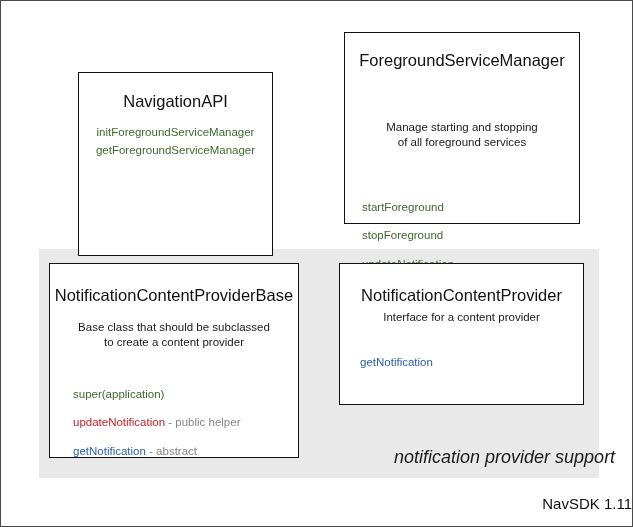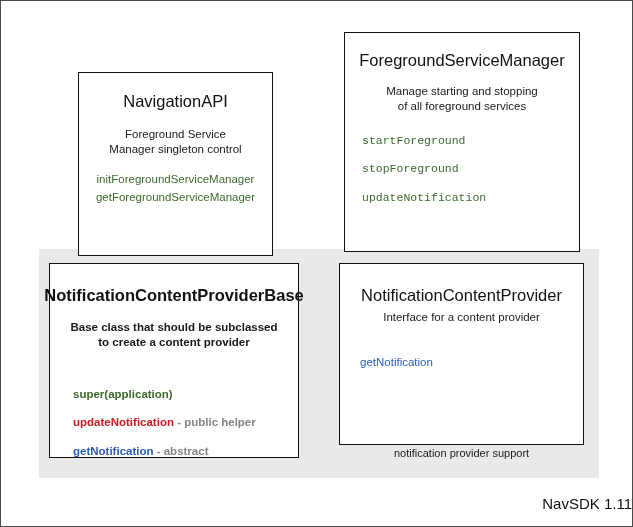--- a/index.html
+++ b/index.html
@@ -20,23 +20,24 @@
   }
 
   
   .group-panel {
     position: absolute;
     background: #e9e9e9;
     box-sizing: border-box;
   }
   .group-label {
     position: absolute;
-    font-size: 11px;
+    font-size: 18px;
     color: #1a1a1a;
     white-space: nowrap;
+    font-style: italic;
   }
 
   
   .class-box {
     position: absolute;
     background: #ffffff;
     border: 1.6px solid #111111;
     box-sizing: border-box;
     display: flex;
     flex-direction: column;
@@ -75,29 +76,29 @@
   .c-green  { color: #3d6b2e; }
   .c-red    { color: #c32026; }
   .c-blue   { color: #2b5fb3; }
 
   
   #box-navigation-api        { left: 77px;  top: 71px;  width: 195px; height: 184px; padding-top: 19px; }
   #box-navigation-api .class-desc   { margin-top: 16px; }
   #box-navigation-api .member-list  { margin-top: 14px; padding-left: 9px; gap: 4px; }
   #box-navigation-api .member       { text-align: center; padding-right: 9px; }
 
-  #box-foreground-service-manager   { left: 343px; top: 31px;  width: 236px; height: 220px; padding-top: 18px; }
+  #box-foreground-service-manager   { left: 343px; top: 31px;  width: 236px; height: 192px; padding-top: 18px; gap: 36px; }
   #box-foreground-service-manager .class-desc  { margin-top: 14px; }
-  #box-foreground-service-manager .member-list { margin-top: 19px; padding-left: 17px; gap: 14px; font-family: Liberation Mono, monospace; }
+  #box-foreground-service-manager .member-list { margin-top: 13px; padding-left: 17px; gap: 14px; }
 
-  #box-notification-content-provider-base { left: 48px; top: 262px; width: 250px; height: 195px; padding-top: 22px; font-weight: bold; }
+  #box-notification-content-provider-base { left: 48px; top: 262px; width: 250px; height: 195px; padding-top: 22px; }
   #box-notification-content-provider-base .class-desc  { margin-top: 15px; text-align: center; }
   #box-notification-content-provider-base .member-list { margin-top: 36px; padding-left: 23px; gap: 14px; }
 
-  #box-notification-content-provider { left: 338px; top: 262px; width: 245px; height: 182px; padding-top: 22px; }
+  #box-notification-content-provider { left: 338px; top: 262px; width: 245px; height: 142px; padding-top: 22px; }
   #box-notification-content-provider .class-desc  { margin-top: 5px; }
   #box-notification-content-provider .member-list { margin-top: 30px; padding-left: 20px; gap: 14px; }
 
   #panel-notification-provider-support { left: 38px; top: 248px; width: 560px; height: 229px; }
   #label-notification-provider-support { left: 393px; top: 446px; }
 
   
   .footer-caption {
     position: absolute;
     left: 0;
@@ -112,22 +113,20 @@
 <body>
 
 <div id="canvas">
 
   <div class="group-panel" id="panel-notification-provider-support"></div>
 
   <div class="group-label" id="label-notification-provider-support">notification provider support</div>
 
   <div class="class-box" id="box-navigation-api">
     <div class="class-title">NavigationAPI</div>
-    <div class="class-desc">Foreground Service
-Manager singleton control</div>
     <div class="member-list">
       <div class="member">
         <span class="c-green">initForegroundServiceManager</span><span class="member-suffix"></span>
       </div>
       <div class="member">
         <span class="c-green">getForegroundServiceManager</span><span class="member-suffix"></span>
       </div>
     </div>
   </div>
 

